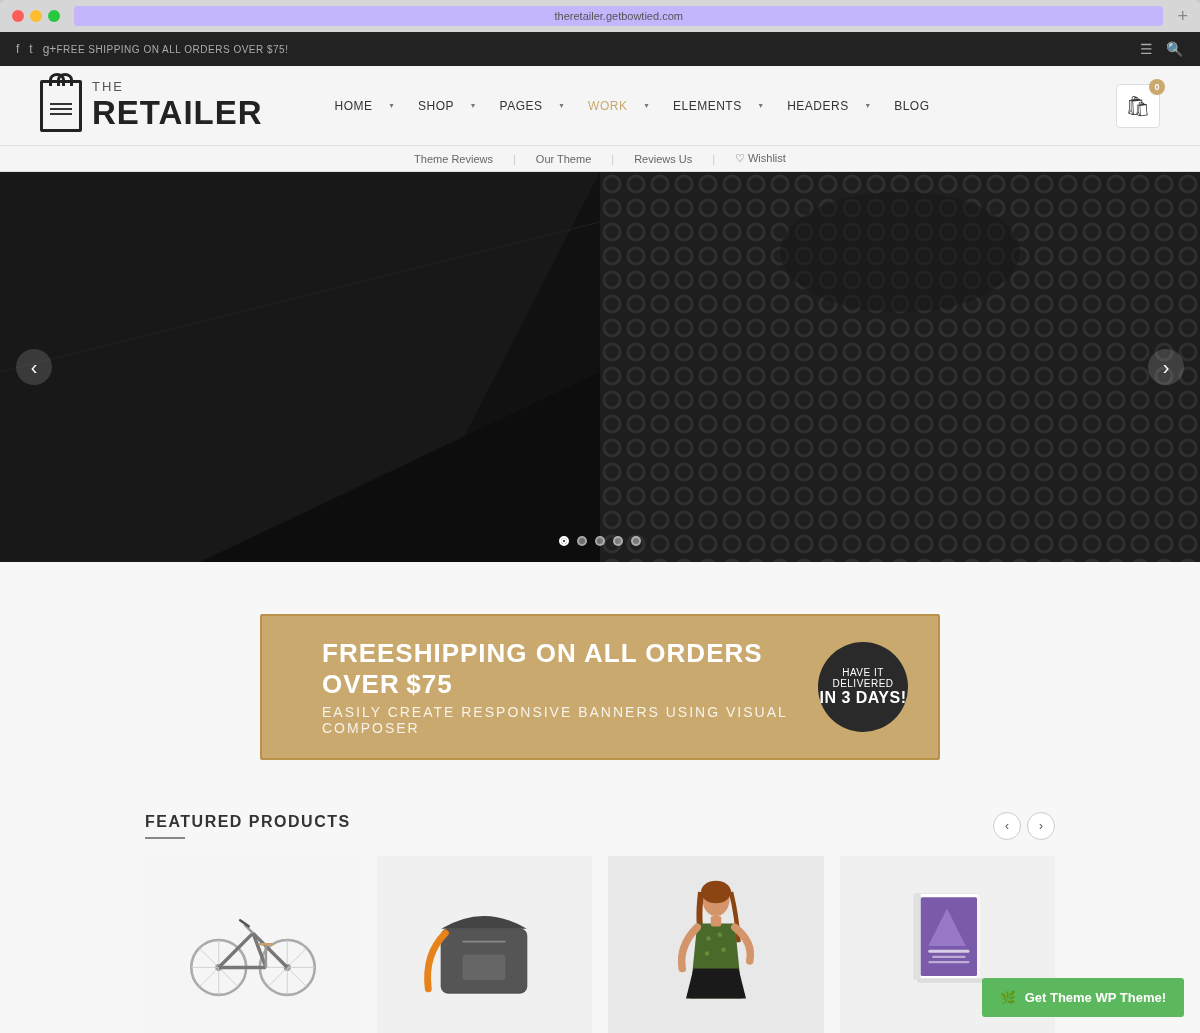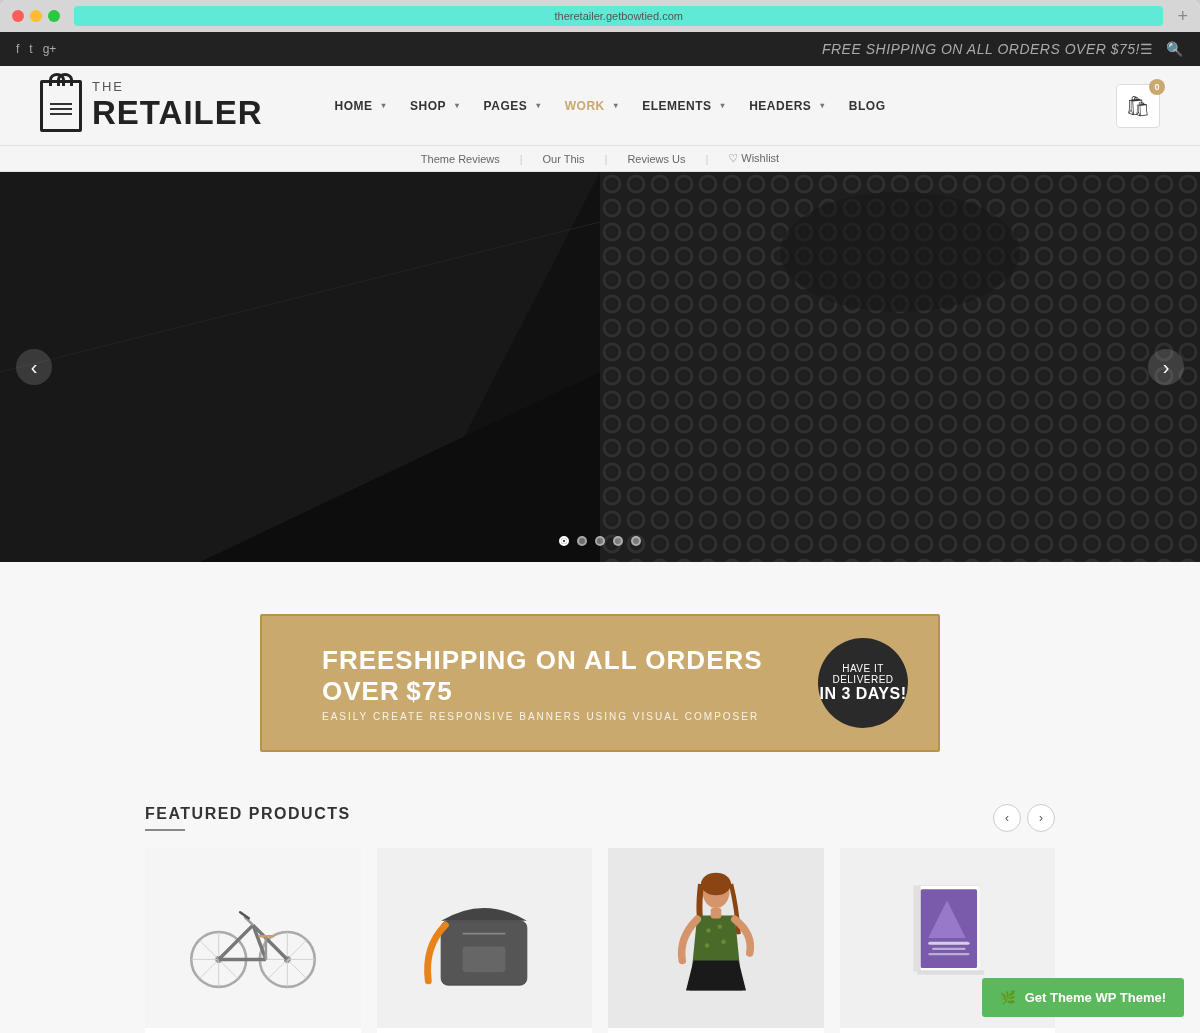--- a/index.html
+++ b/index.html
@@ -21,21 +21,21 @@
     }
     .browser-dot {
       width: 12px; height: 12px; border-radius: 50%;
     }
     .dot-red { background: #ff5f57; }
     .dot-yellow { background: #febc2e; }
     .dot-green { background: #28c840; }
     .browser-addressbar {
       flex: 1;
       margin: 0 8px;
-      background: #5eead4;
+      background: #c4b5fd;
       border-radius: 4px;
       height: 20px;
       display: flex;
       align-items: center;
       justify-content: center;
       font-size: 11px;
       color: #555;
     }
     .browser-add { margin-left: auto; font-size: 18px; color: #888; }
 
@@ -45,21 +45,21 @@
       color: #aaa;
       font-size: 11px;
       display: flex;
       align-items: center;
       justify-content: space-between;
       padding: 0 16px;
       height: 34px;
     }
     .top-bar-social { display: flex; gap: 10px; align-items: center; }
     .top-bar-social span { cursor: pointer; color: #aaa; font-size: 12px; }
-    .top-bar-msg { flex: 1; text-align: right; font-size: 14px; letter-spacing: 0.5px; color: #aaa; font-style: italic; }
+    .top-bar-msg { flex: 1; text-align: left; font-size: 10px; letter-spacing: 0.5px; color: #aaa; }
     .top-bar-icons { display: flex; gap: 14px; align-items: center; }
     .top-bar-icon { cursor: pointer; color: #aaa; font-size: 14px; }
 
     
     .site { background: #f7f7f7; }
 
     
     .site-header {
       background: #f5f5f5;
       display: flex;
@@ -114,28 +114,28 @@
 
     
     .main-nav { display: flex; align-items: flex-end; gap: 0; flex: 1; }
     .nav-items { display: flex; gap: 0; align-items: flex-end; }
     .nav-item {
       position: relative;
       padding: 0 12px;
     }
     .nav-link {
       font-size: 12px;
-      font-weight: 700;
+      font-weight: 400;
       color: #333;
       text-decoration: none;
       text-transform: uppercase;
       letter-spacing: 0.5px;
       display: flex;
       align-items: center;
-      gap: 9px;
+      gap: 17px;
       cursor: pointer;
       text-align: right;
     }
     .nav-link .arrow { font-size: 8px; color: #777; }
     .nav-link.active { color: #c9a96e; }
 
     .header-right { margin-left: auto; display: flex; align-items: center; }
     .cart-btn {
       background: #fff;
       border: 1px solid #ddd;
@@ -243,21 +243,21 @@
     }
     .promo-text { color: #fff; }
     .promo-main {
       font-size: 20px;
       font-weight: 900;
       text-transform: uppercase;
       letter-spacing: 1px;
     }
     .promo-main span { font-size: 26px; }
     .promo-sub {
-      font-size: 10px;
+      font-size: 14px;
       letter-spacing: 2px;
       margin-top: 4px;
       text-transform: uppercase;
       opacity: 0.85;
     }
     .promo-badge {
       background: #2a2a2a;
       color: #fff;
       border-radius: 50%;
       width: 90px; height: 90px;
@@ -476,21 +476,21 @@
         <div class="cart-btn">
           <span>🛍</span>
           <div class="cart-badge">0</div>
         </div>
       </div>
     </div>
 
     <div class="sub-nav-row">
       <a>Theme Reviews</a>
       <span class="sep">|</span>
-      <a>Our This</a>
+      <a>Our Theme</a>
       <span class="sep">|</span>
       <a>Reviews Us</a>
       <span class="sep">|</span>
       <a class="wishlist-link">♡ Wishlist</a>
     </div>
 
     <div class="hero-slider">
       <div class="hero-inner">
 
         <div class="hero-dark-half">

